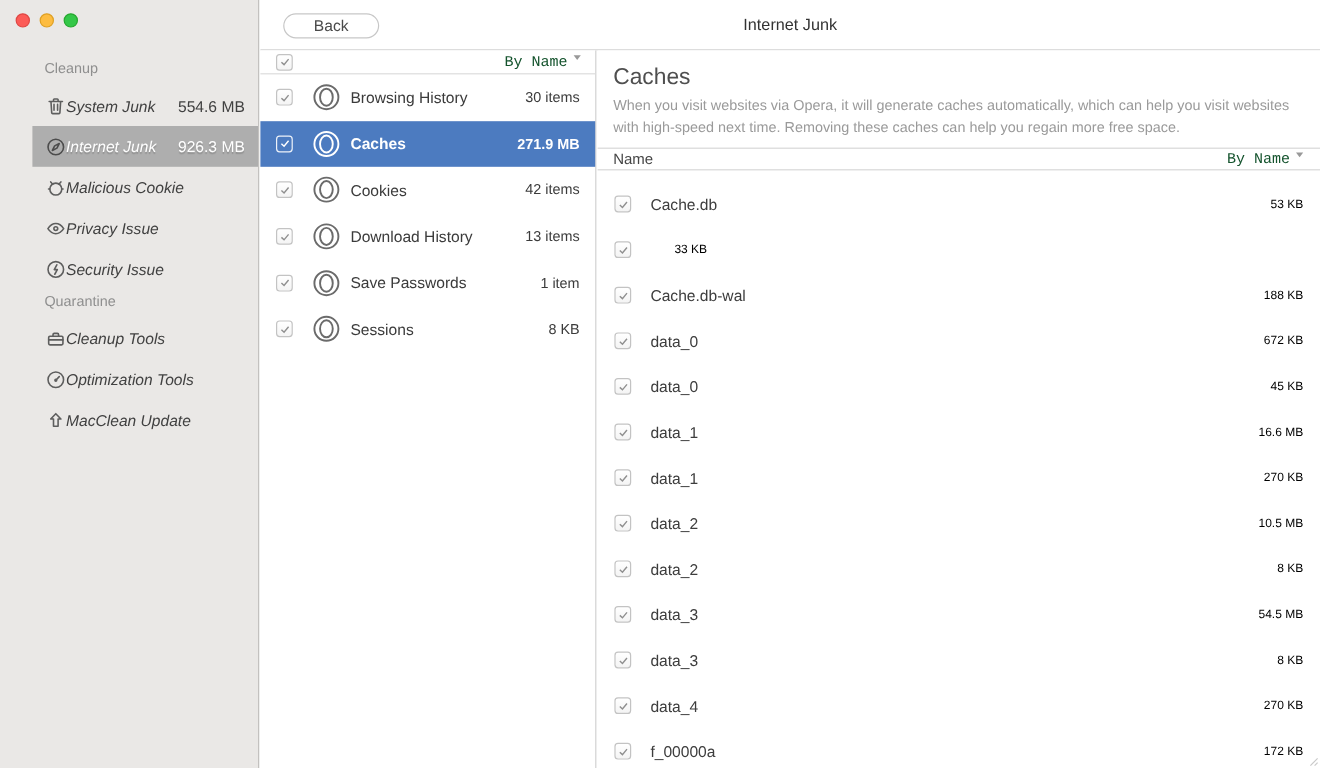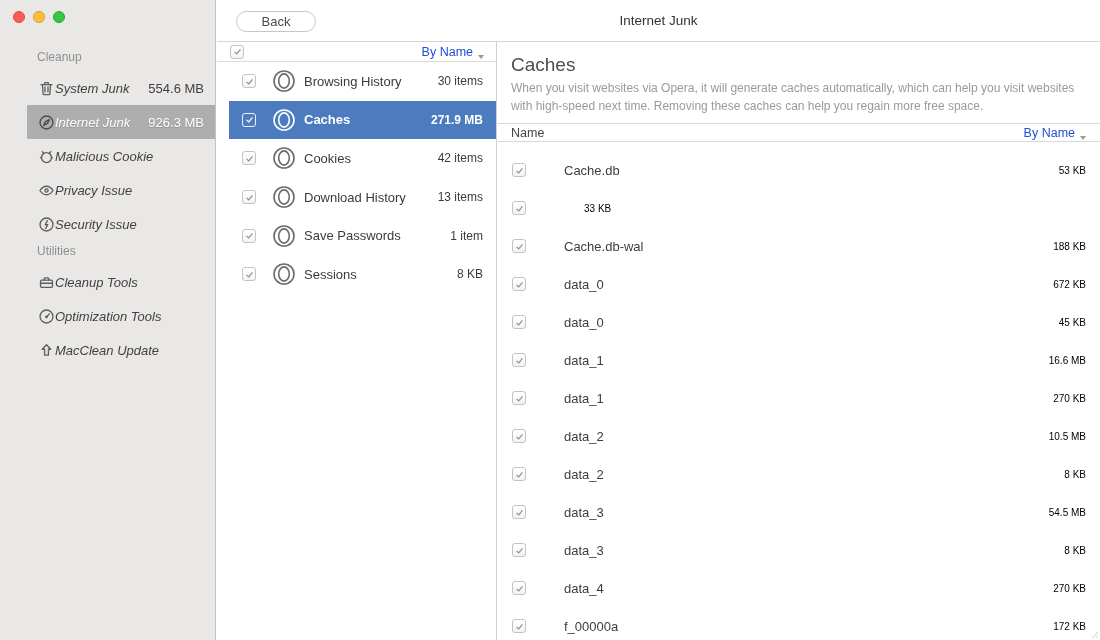--- a/index.html
+++ b/index.html
@@ -45,25 +45,25 @@
             color:#4a4a4a;line-height:18px;cursor:default;}
   .window-title{position:absolute;left:0;right:0;top:13px;text-align:center;font-size:13.5px;
                 font-weight:500;color:#333;}
 
   
   .middle{position:absolute;top:42px;left:217px;width:280px;height:598px;background:#fff;
           border-right:1px solid #d2d2d2;}
   .list-header{height:20px;border-bottom:1px solid #dcdcdc;display:flex;align-items:center;
                padding:0 12px 0 13px;}
   .list-header .spacer{flex:1 1 auto;}
-  .sort{display:flex;align-items:flex-end;font-size:12.5px;color:#1d4ed8;cursor:default;}
+  .sort{display:flex;align-items:flex-start;font-size:12.5px;color:#14532d;cursor:default;font-family:Liberation Mono, monospace;}
   .tri{width:0;height:0;border-left:3.5px solid transparent;border-right:3.5px solid transparent;
        border-top:4.5px solid #999;margin-left:5px;margin-top:1px;}
   .cat-rows{}
-  .cat-row{height:38.6px;display:flex;align-items:center;padding:0 13px;margin-left:12px;}
+  .cat-row{height:38.6px;display:flex;align-items:center;padding:0 13px;}
   .cat-row .opera{width:24px;height:24px;color:#6b6b6b;margin-left:16px;flex:0 0 24px;}
   .cat-row .opera svg{width:24px;height:24px;display:block;}
   .cat-row .cat-label{font-size:13px;color:#3b3b3b;margin-left:8px;flex:1 1 auto;white-space:nowrap;}
   .cat-row .cat-value{font-size:12px;color:#3b3b3b;white-space:nowrap;}
   .cat-row.sel{background:var(--accent);}
   .cat-row.sel .cat-label,.cat-row.sel .cat-value{color:#fff;font-weight:600;}
   .cat-row.sel .opera{color:#fff;}
 
   
   .checkbox{width:14px;height:14px;border:1px solid #c3c3c3;border-radius:3px;
@@ -75,21 +75,21 @@
 
   
   .right{position:absolute;top:42px;left:498px;width:602px;height:598px;background:#fff;}
   .detail-head{height:81px;padding:11px 25px 0 13px;}
   .detail-head h1{font-size:19px;font-weight:400;color:#4f4f4f;line-height:24px;}
   .detail-head p{font-size:12px;color:#9a9a9a;line-height:18px;margin-top:2px;max-width:575px;}
   .table-header{height:19px;border-top:1px solid #d8d8d8;border-bottom:1px solid #d8d8d8;
                 display:flex;align-items:center;padding:0 14px 0 13px;}
   .table-header .name-h{font-size:12.5px;color:#454545;flex:1 1 auto;}
   .file-rows{padding-top:9px;}
-  .file-row{height:38px;display:flex;align-items:center;padding:0 14px;gap:22px;}
+  .file-row{height:38px;display:flex;align-items:center;padding:0 14px;}
   .file-row .file-name{font-size:13px;color:#3d3d3d;margin-left:16px;flex:1 1 auto;white-space:nowrap;}
   .file-row .file-size{font-size:10px;color:#000000;white-space:nowrap;margin-left:36px;}
 
   .resize-grip{position:absolute;right:1px;bottom:1px;width:11px;height:11px;opacity:.8;}
   .resize-grip svg{width:11px;height:11px;display:block;}
 </style>
 </head>
 <body>
 
 <div class="window">
@@ -144,21 +144,21 @@
         <div class="side-item">
       <span class="side-icon">
             <svg viewBox="0 0 16 16" fill="none" stroke="currentColor" stroke-width="1.25" stroke-linecap="round" stroke-linejoin="round">
               <circle cx="8" cy="8" r="6.1"></circle>
               <path d="M8.8 4.4L6.8 8.2h2.4L7.2 11.8"></path>
             </svg>
           </span>
       <span class="side-text">Security Issue</span>
       <span class="side-val"></span>
     </div>
-        <div class="side-label later">Utilities</div>
+        <div class="side-label later">Quarantine</div>
         <div class="side-item">
       <span class="side-icon">
             <svg viewBox="0 0 16 16" fill="none" stroke="currentColor" stroke-width="1.25" stroke-linecap="round" stroke-linejoin="round">
               <rect x="2.4" y="5.8" width="11.2" height="6.8" rx="1"></rect>
               <path d="M5.8 5.8V4.6a1 1 0 0 1 1-1h2.4a1 1 0 0 1 1 1v1.2M2.4 8.7h11.2"></path>
             </svg>
           </span>
       <span class="side-text">Cleanup Tools</span>
       <span class="side-val"></span>
     </div>

